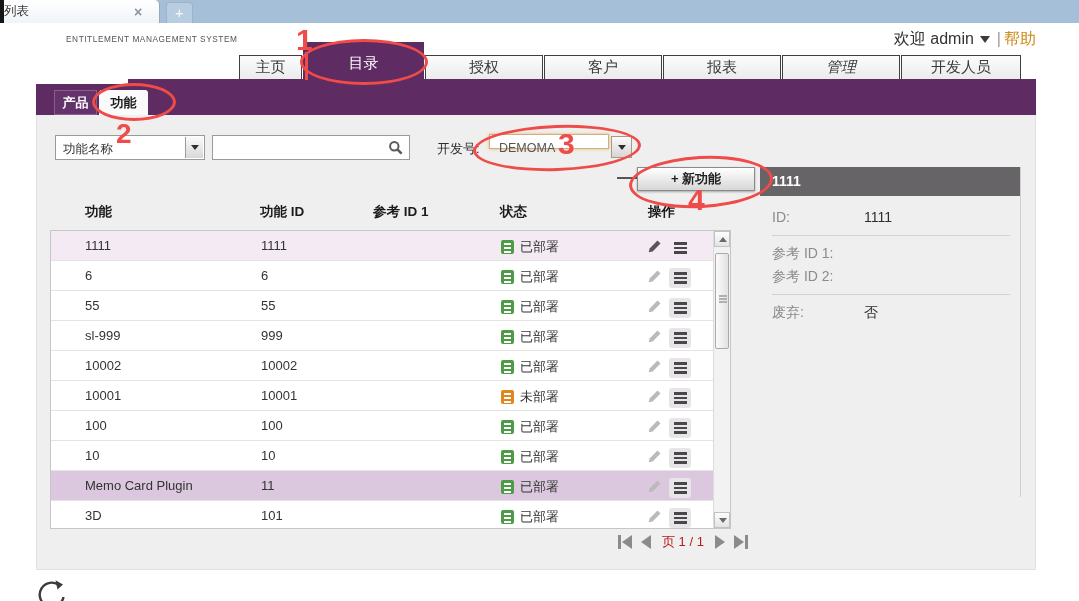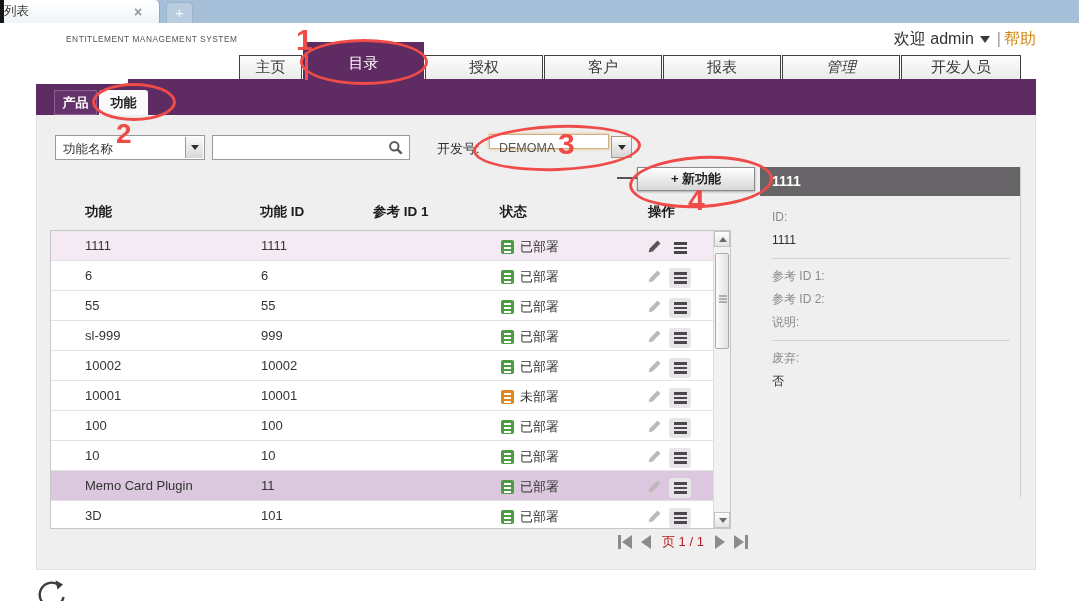--- a/index.html
+++ b/index.html
@@ -119,21 +119,21 @@
     border-left:10px solid #8b8b8b; }
   .pg-bar { width:3px; height:14px; background:#8b8b8b; }
   .pg-end { display:flex; align-items:center; gap:1px; }
   .pg-label { font-size:13px; color:#b91c1c; white-space:nowrap; margin:12px 2px; }
 
   
   .panel { left:760px; top:167px; width:261px; height:330px; border-right:1px solid #cfcfcf; z-index:4; }
   .panel-head { width:260px; height:29px; background:#676467; color:#fff; font-weight:bold; font-size:14px;
     line-height:29px; padding-left:12px; }
   .panel-body { padding:10px 0 0 12px; }
-  .pfield { display:flex; line-height:23px; font-size:12px;flex-direction:column; }
+  .pfield { display:flex; line-height:23px; font-size:14px; }
   .pfield .plabel { width:92px; color:#8b8b8b; }
   .pfield .pval { color:#2e2e2e; }
   .pdiv { height:1px; background:#d2d2d2; width:238px; margin:6px 0; }
 
   
   .refresh { left:34px; top:577px; z-index:4; }
 
   
   .ellipse { border:3px solid #ef4b49; border-radius:50%; background:transparent; z-index:50; }
   .digit { color:#ef4b49; font-weight:bold; font-size:30px; z-index:50; line-height:28px; }
@@ -456,24 +456,20 @@
         </div>
       <div class="pdiv"></div>
       <div class="pfield">
           <span class="plabel">参考 ID 1:</span>
           <span class="pval"></span>
         </div>
       <div class="pfield">
           <span class="plabel">参考 ID 2:</span>
           <span class="pval"></span>
         </div>
-      <div class="pfield">
-          <span class="plabel">说明:</span>
-          <span class="pval"></span>
-        </div>
       <div class="pdiv"></div>
       <div class="pfield">
           <span class="plabel">废弃:</span>
           <span class="pval">否</span>
         </div>
     </div>
   </div>
 
   <div class="abs refresh">
     <svg width="36" height="36" viewBox="0 0 36 36">

